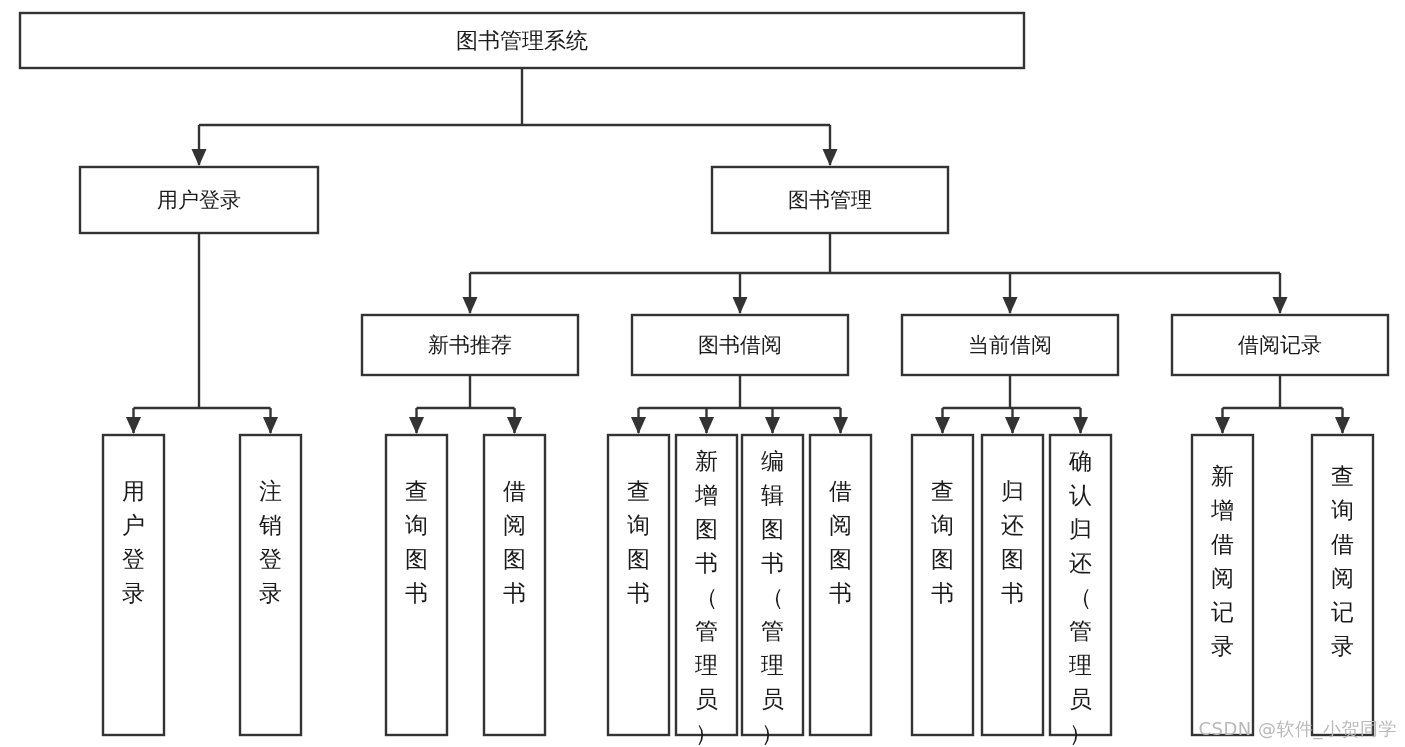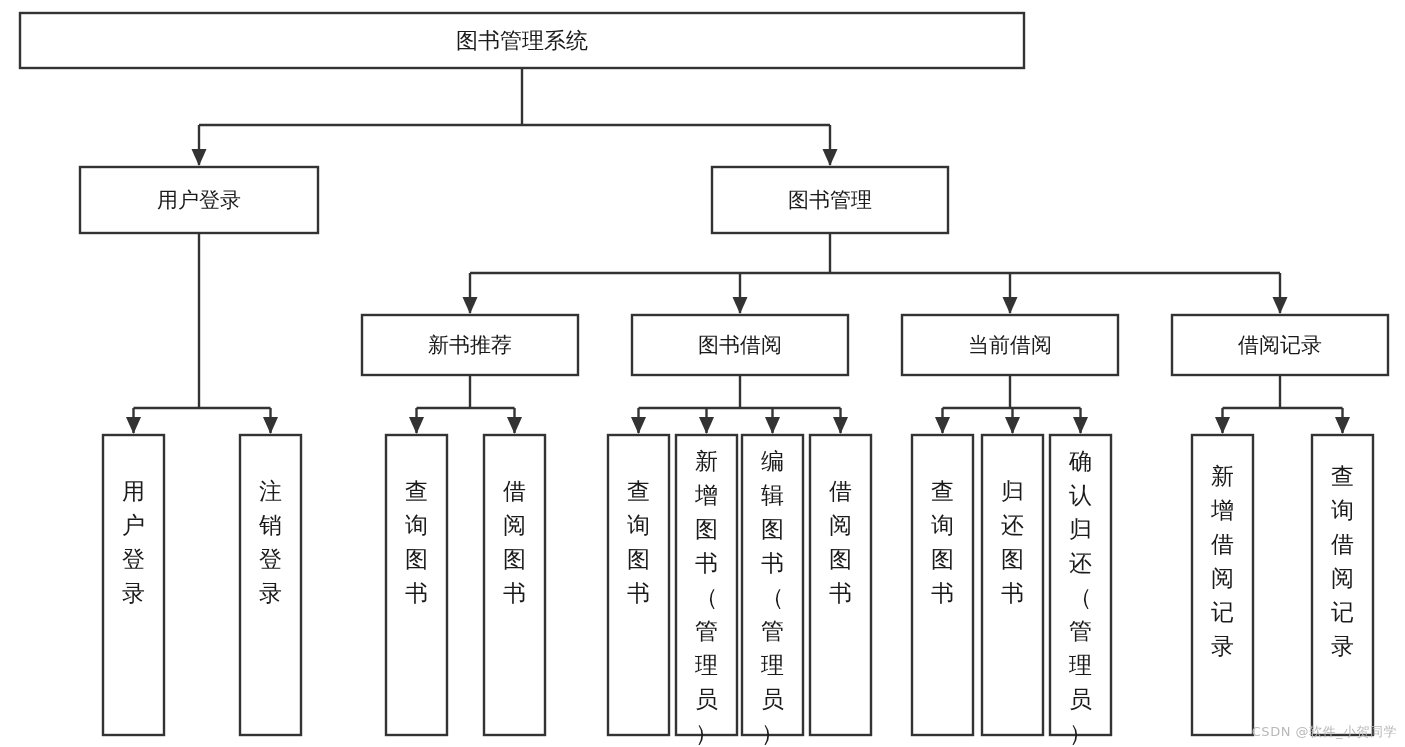--- a/index.html
+++ b/index.html
@@ -52,21 +52,21 @@
   }
   .arrow-head {
     fill: #333333;
     stroke: none;
   }
   .watermark {
     position: absolute;
     right: 8px;
     bottom: 6px;
     font-family: "DejaVu Sans", "Liberation Sans", sans-serif;
-    font-size: 13px;
+    font-size: 18px;
     color: #b9b9b9;
     white-space: nowrap;
     letter-spacing: 0.5px;
     pointer-events: none;
   }
 </style>
 </head>
 <body>
 
 <div id="diagram-root">

